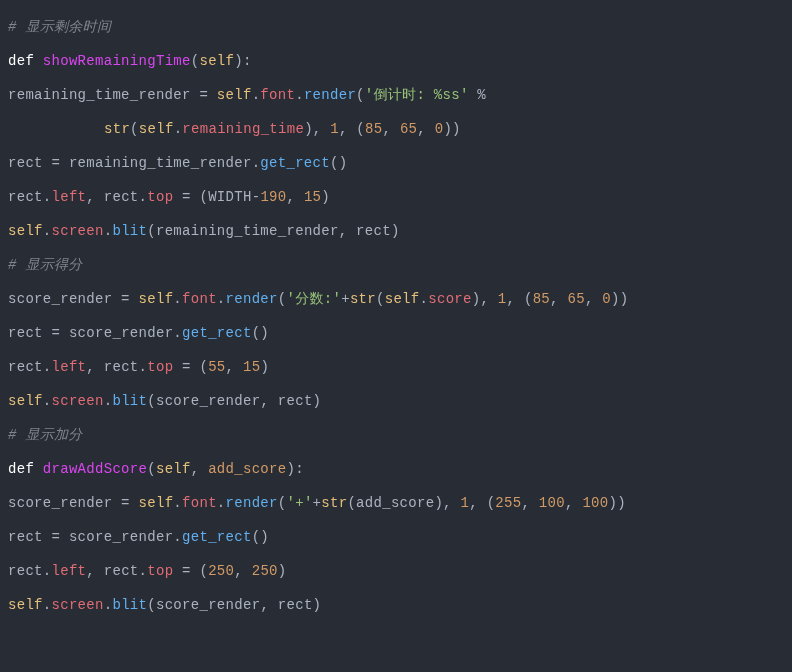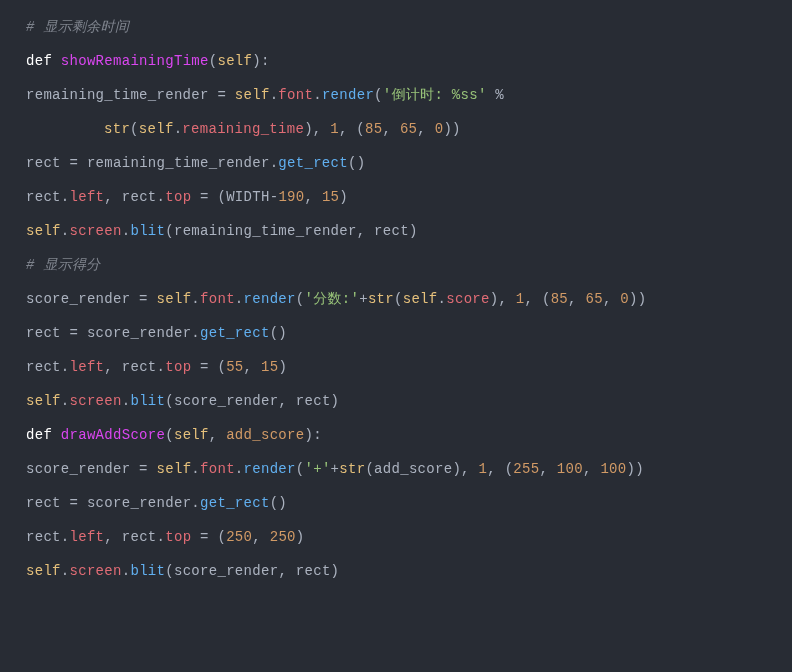--- a/index.html
+++ b/index.html
@@ -11,21 +11,21 @@
       background-color: #282c34;
       font-family: 'Consolas', 'Monaco', 'Courier New', monospace;
       font-size: 14px;
       line-height: 34px;
       color: #abb2bf;
       padding: 10px 0;
       width: 792px;
       overflow: hidden;
     }
     .code-line {
-      padding-left: 26px;
+      padding-left: 8px;
       white-space: pre;
       letter-spacing: 0.3px;
     }
     .comment {
       color: #7f848e;
       font-style: italic;
     }
     .keyword {
       color: #ffffff;
     }
@@ -85,20 +85,21 @@
 
 
 <div class="code-line indent1"><span class="plain">score_render</span><span class="plain"> = </span><span class="self">self</span><span class="plain">.</span><span class="property">font</span><span class="plain">.</span><span class="method">render</span><span class="paren">(</span><span class="string">'分数:'</span><span class="plain">+</span><span class="builtin">str</span><span class="paren">(</span><span class="self">self</span><span class="plain">.</span><span class="property">score</span><span class="paren">), </span><span class="number">1</span><span class="plain">, (</span><span class="number">85</span><span class="plain">, </span><span class="number">65</span><span class="plain">, </span><span class="number">0</span><span class="paren">))</span></div>
 
 <div class="code-line indent1"><span class="plain">rect</span><span class="plain"> = </span><span class="plain">score_render</span><span class="plain">.</span><span class="method">get_rect</span><span class="paren">()</span></div>
 
 <div class="code-line indent1"><span class="plain">rect</span><span class="plain">.</span><span class="property">left</span><span class="plain">, </span><span class="plain">rect</span><span class="plain">.</span><span class="property">top</span><span class="plain"> = (</span><span class="number">55</span><span class="plain">, </span><span class="number">15</span><span class="paren">)</span></div>
 
 <div class="code-line indent1"><span class="self">self</span><span class="plain">.</span><span class="property">screen</span><span class="plain">.</span><span class="method">blit</span><span class="paren">(</span><span class="plain">score_render</span><span class="plain">, </span><span class="plain">rect</span><span class="paren">)</span></div>
 
+<div class="code-line"><span class="comment"># 显示加分</span></div>
 
 <div class="code-line"><span class="keyword">def</span><span class="plain"> </span><span class="function-name">drawAddScore</span><span class="paren">(</span><span class="self">self</span><span class="plain">, </span><span class="param">add_score</span><span class="paren">):</span></div>
 
 <div class="code-line indent1"><span class="plain">score_render</span><span class="plain"> = </span><span class="self">self</span><span class="plain">.</span><span class="property">font</span><span class="plain">.</span><span class="method">render</span><span class="paren">(</span><span class="string">'+'</span><span class="plain">+</span><span class="builtin">str</span><span class="paren">(</span><span class="plain">add_score</span><span class="paren">), </span><span class="number">1</span><span class="plain">, (</span><span class="number">255</span><span class="plain">, </span><span class="number">100</span><span class="plain">, </span><span class="number">100</span><span class="paren">))</span></div>
 
 <div class="code-line indent1"><span class="plain">rect</span><span class="plain"> = </span><span class="plain">score_render</span><span class="plain">.</span><span class="method">get_rect</span><span class="paren">()</span></div>
 
 <div class="code-line indent1"><span class="plain">rect</span><span class="plain">.</span><span class="property">left</span><span class="plain">, </span><span class="plain">rect</span><span class="plain">.</span><span class="property">top</span><span class="plain"> = (</span><span class="number">250</span><span class="plain">, </span><span class="number">250</span><span class="paren">)</span></div>
 
 <div class="code-line indent1"><span class="self">self</span><span class="plain">.</span><span class="property">screen</span><span class="plain">.</span><span class="method">blit</span><span class="paren">(</span><span class="plain">score_render</span><span class="plain">, </span><span class="plain">rect</span><span class="paren">)</span></div>

